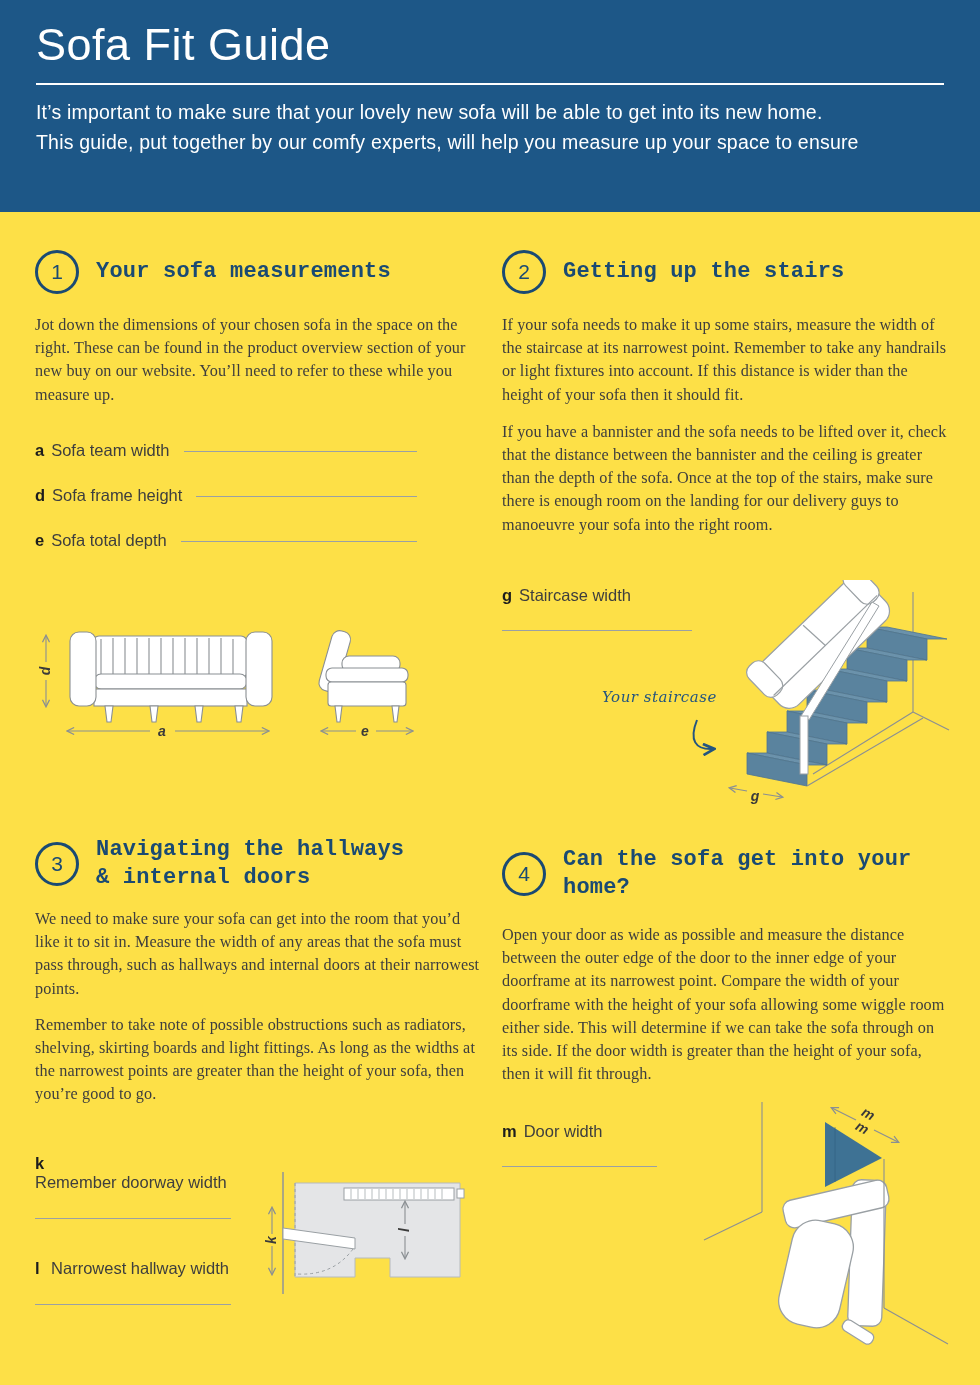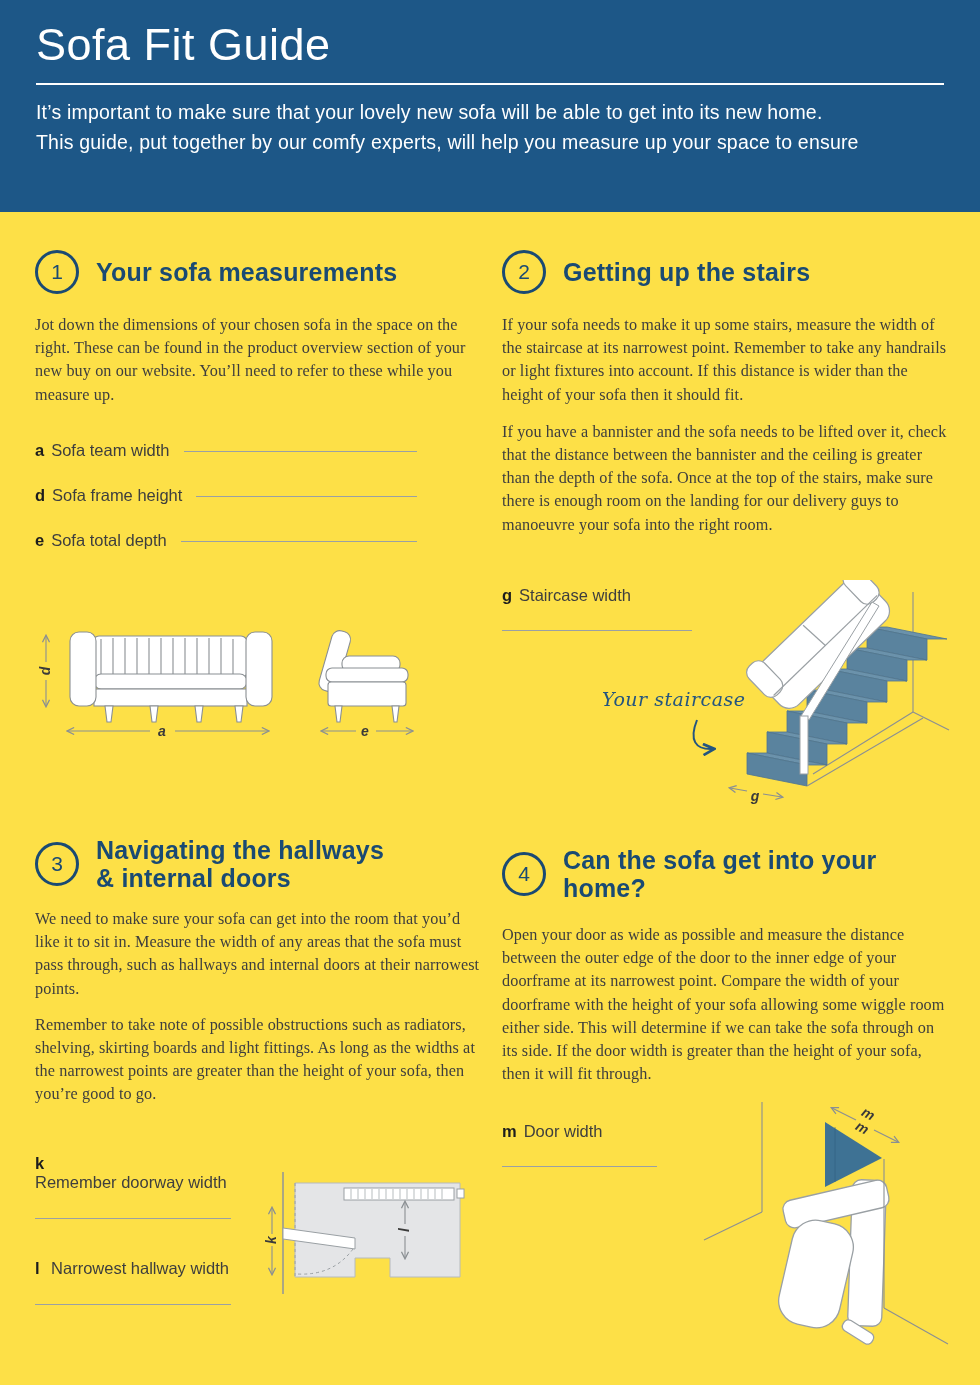--- a/index.html
+++ b/index.html
@@ -18,39 +18,39 @@
   .intro{margin-top:12px;font-size:19.5px;line-height:30px;font-weight:400;letter-spacing:.2px;}
   
   .sec{position:absolute;width:447px;}
   .s1{left:35px;top:250px;height:580px;}
   .s2{left:502px;top:250px;height:580px;}
   .s3{left:35px;top:836px;height:540px;}
   .s4{left:502px;top:846px;height:530px;}
   .sec-head{display:flex;align-items:center;gap:17px;}
   .badge{width:38px;height:38px;border:3px solid var(--navy);border-radius:50%;flex:none;
          display:flex;align-items:center;justify-content:center;font-size:21px;font-weight:500;color:var(--navy);}
-  .sec-title{font-size:25px;font-weight:700;color:var(--navy);line-height:28px;letter-spacing:.2px;}
+  .sec-title{font-size:22px;font-weight:700;color:var(--navy);line-height:28px;letter-spacing:.2px;font-family:Liberation Mono, monospace;}
   .sec p{margin:0;font-size:16.2px;line-height:23.2px;letter-spacing:.1px;color:var(--text);font-family:Liberation Serif, serif;}
   .s1 p,.s3 p{margin-top:20px;} .s2 p{margin-top:20px;} .s2 p + p{margin-top:14px;}
   .s3 p{margin-top:16px;} .s3 p + p{margin-top:13px;} .s4 p{margin-top:22px;}
   
   .fields1{margin-top:34px;width:382px;}
   .frow{display:flex;align-items:baseline;height:20px;margin-bottom:25px;}
   .fkey{font-weight:700;font-size:16.5px;color:#1d1d1d;margin-right:7px;}
   .flabel{font-size:16.5px;color:var(--text);white-space:nowrap;}
   .fline{flex:1;border-bottom:1.4px solid var(--line-gray);margin-left:14px;transform:translateY(-4px);}
   .fblock .frow2{display:flex;align-items:baseline;}
   .fblock .fline2{border-bottom:1.4px solid var(--line-gray);margin-top:25px;}
   
   .sofa-diagram{position:absolute;top:368px;left:0;}
   .diag2{position:absolute;top:330px;left:0;width:447px;height:248px;}
   .diag2 .fblock{position:absolute;top:6px;left:0;}
   .diag2 .fline2{width:190px;}
   .annotation{position:absolute;left:100px;top:108px;font-family:"DejaVu Serif",serif;
-              font-style:italic;font-size:19px;color:var(--annotation-blue);letter-spacing:.5px;}
+              font-style:italic;font-size:15px;color:var(--annotation-blue);letter-spacing:.5px;}
   .stairs-svg{position:absolute;top:0;right:-2px;}
   .fields3{position:absolute;top:318px;left:0;width:210px;}
   .fields3 .fline3{width:196px;border-bottom:1.4px solid var(--line-gray);margin-top:26px;}
   .fields3 .gap{height:40px;}
   .plan-svg{position:absolute;top:336px;left:212px;}
   .fieldm{position:absolute;top:276px;left:0;}
   .fieldm .fline2{width:155px;}
   .door-svg{position:absolute;top:246px;left:198px;}
   svg text{font-family:"Liberation Sans",sans-serif;}
   .dimlabel{font-style:italic;font-weight:700;font-size:14px;fill:#3a3a3a;}

